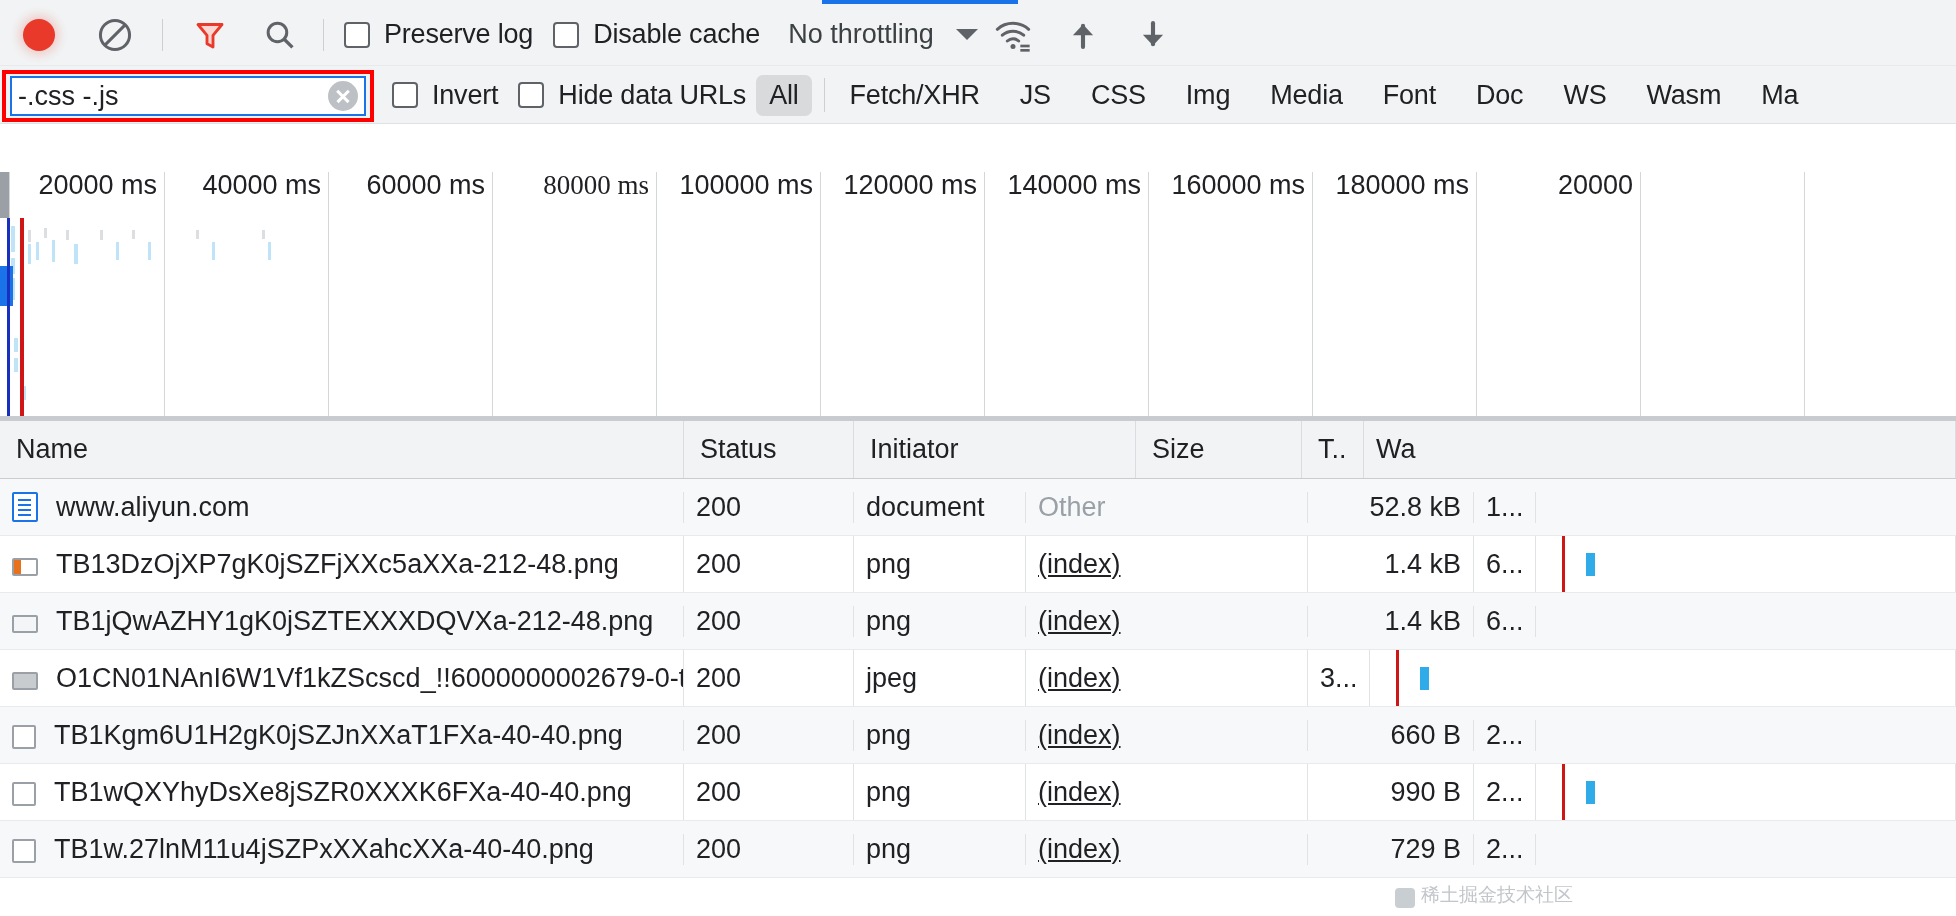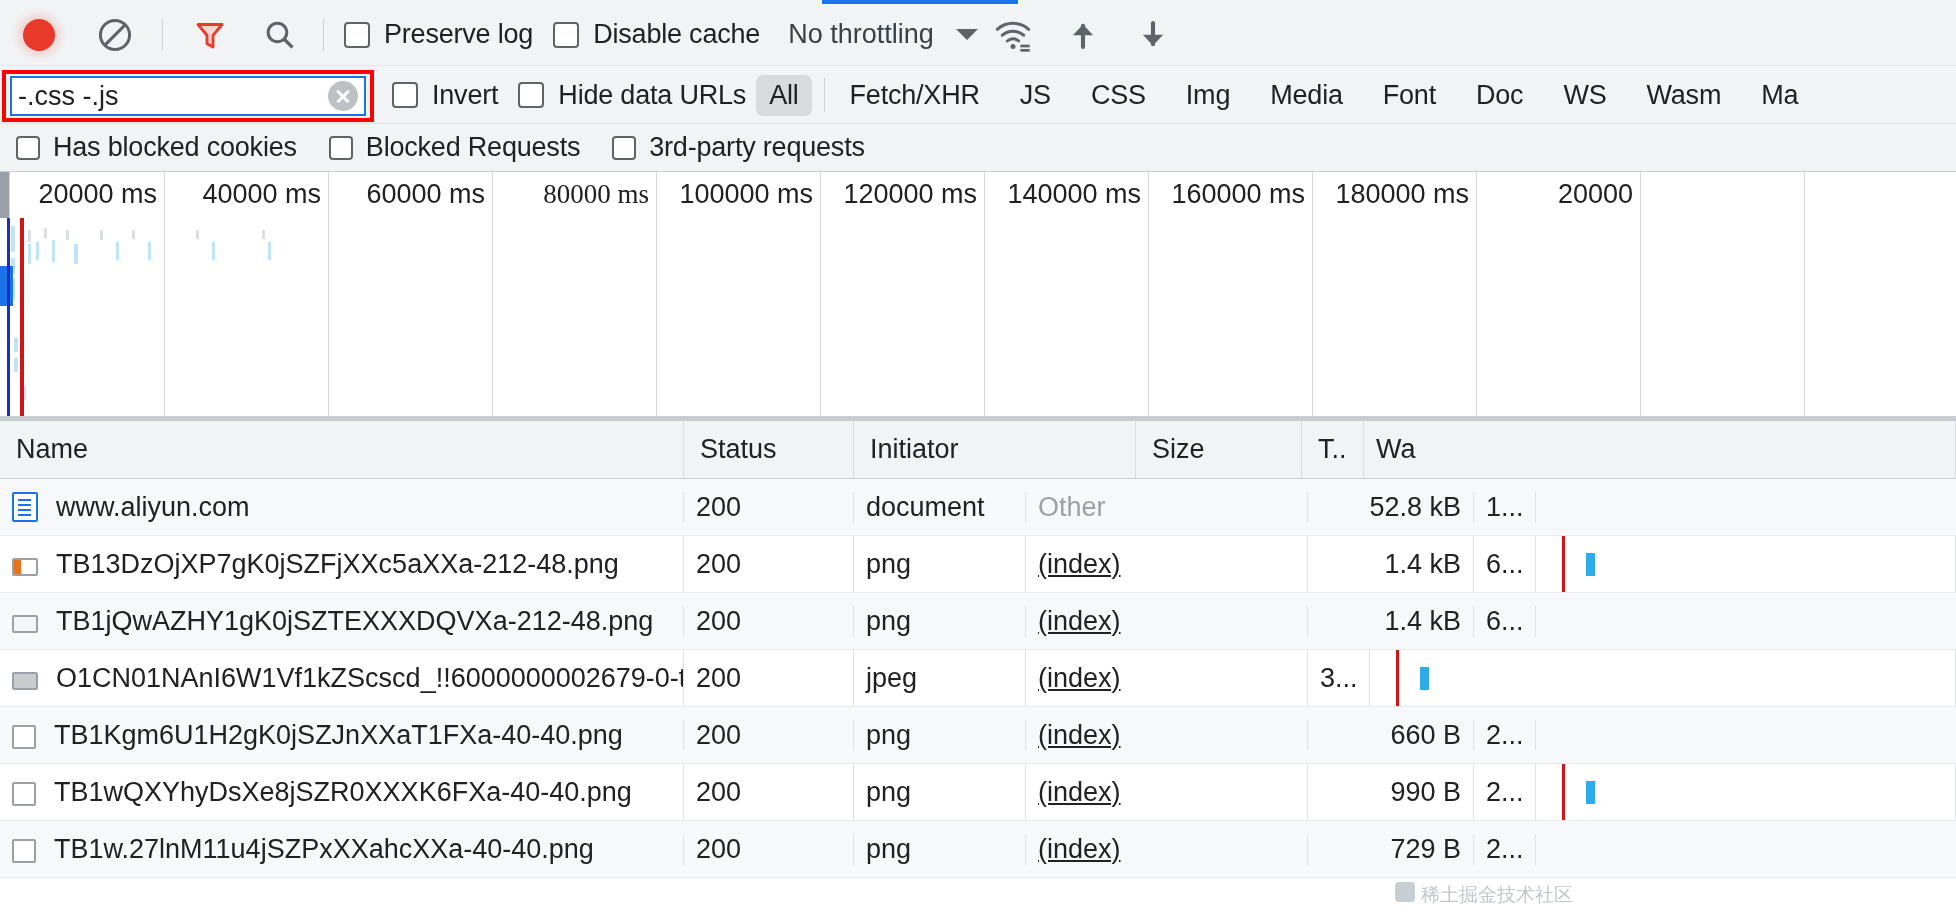--- a/index.html
+++ b/index.html
@@ -153,21 +153,21 @@
   }
   .ruler-handle {
     position: absolute; left: 0; top: 0; width: 9px; height: 46px;
     background: #9aa0a6;
   }
   .tick {
     position: absolute; top: 0; height: 46px;
     border-left: 1px solid #d4d6d8;
   }
   .tick-label {
-    position: absolute; bottom: 8px; right: 7px;
+    position: absolute; bottom: 17px; right: 7px;
     font-size: 27px; color: #202124; white-space: nowrap;
   }
 
   .overview {
     position: absolute; top: 218px; left: 0;
     width: 1956px; height: 203px;
     background: #ffffff;
     border-bottom: 5px solid #c8ccd0;
     overflow: hidden;
   }
@@ -253,21 +253,21 @@
   }
   .wf-bar {
     position: absolute; top: 17px; height: 23px; width: 9px;
     background: #2eabe8;
   }
 
   
   .watermark {
     position: absolute; right: 8px; bottom: 8px;
     font-size: 19px; color: #c2c6c9;
-    display: flex; align-items: flex-start; gap: 6px;
+    display: flex; align-items: flex-end; gap: 6px;
     pointer-events: none;
   }
   .wm-logo {
     width: 20px; height: 20px; border-radius: 4px;
     background: #c8ced2;
   }
 
   svg { display: block; }
 </style>
 </head>
@@ -378,34 +378,20 @@
       <div class="type-pill">Img</div>
       <div class="type-pill">Media</div>
       <div class="type-pill">Font</div>
       <div class="type-pill">Doc</div>
       <div class="type-pill">WS</div>
       <div class="type-pill">Wasm</div>
       <div class="type-pill">Ma</div>
     </div>
   </div>
 
-  <div class="toolbar3">
-    <div class="cb-group3">
-      <div class="cbox3"></div>
-      <span class="cb-label">Has blocked cookies</span>
-    </div>
-    <div class="cb-group3">
-      <div class="cbox3"></div>
-      <span class="cb-label">Blocked Requests</span>
-    </div>
-    <div class="cb-group3">
-      <div class="cbox3"></div>
-      <span class="cb-label">3rd-party requests</span>
-    </div>
-  </div>
 
   <div class="ruler">
     <div class="ruler-handle"></div>
     <div class="tick" style="left:9px;  width:155px;">
       <span class="tick-label">20000 ms</span>
     </div>
     <div class="tick" style="left:164px; width:164px;">
       <span class="tick-label">40000 ms</span>
     </div>
     <div class="tick" style="left:328px; width:164px;">

